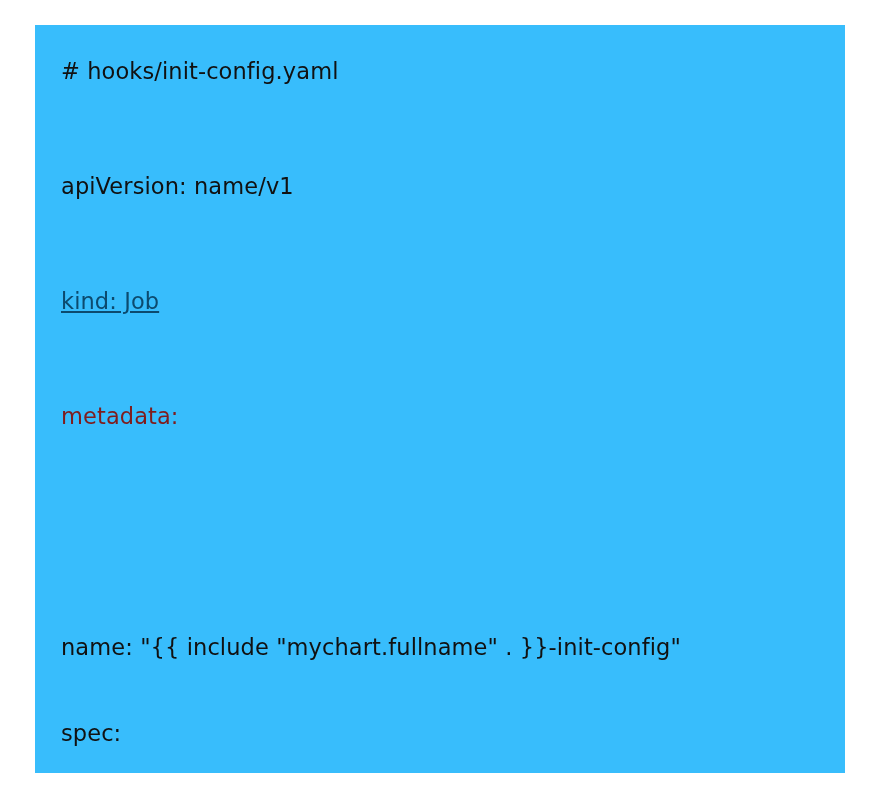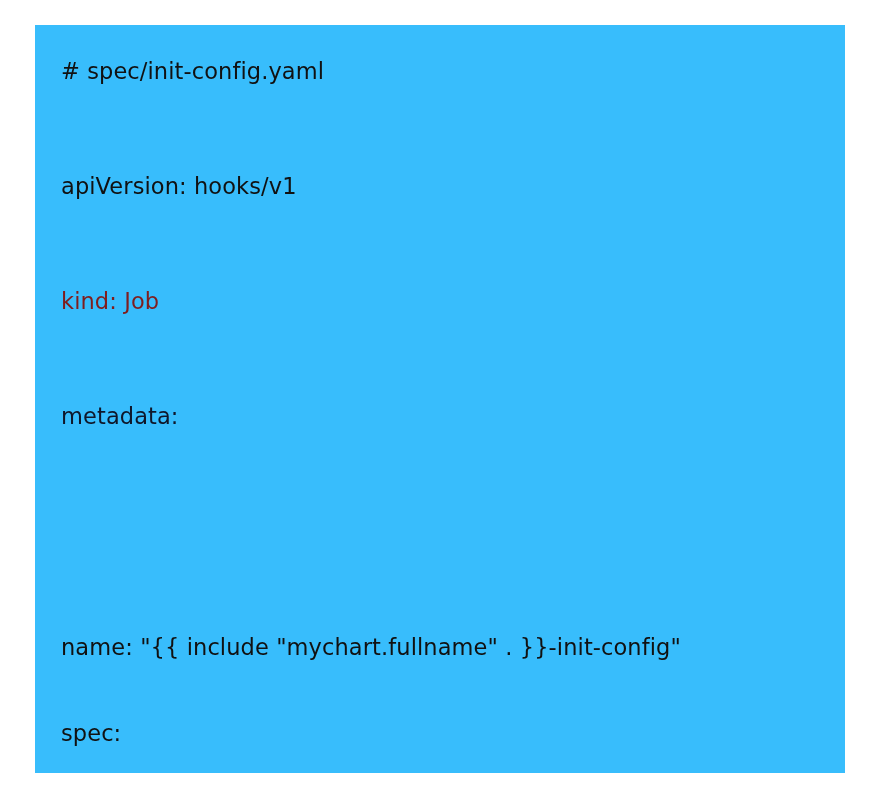--- a/index.html
+++ b/index.html
@@ -62,27 +62,27 @@
   }
   .blank-0 { top: 491px; }
 </style>
 </head>
 <body>
 
 <div id="snippet-panel" style="background: rgb(56, 189, 252);">
 
   <div id="code-block">
 
-    <div class="code-line line-0" style="color: rgb(17, 17, 17);"># spec/init-config.yaml</div>
+    <div class="code-line line-0" style="color: rgb(17, 17, 17);"># hooks/init-config.yaml</div>
 
-    <div class="code-line line-1" style="color: rgb(17, 17, 17);">apiVersion: hooks/v1</div>
+    <div class="code-line line-1" style="color: rgb(17, 17, 17);">apiVersion: name/v1</div>
 
-    <div class="code-line line-2" style="color: #7f1d1d;">kind: Job</div>
+    <div class="code-line line-2" style="color: #0c4a6e; text-decoration: underline;">kind: Job</div>
 
-    <div class="code-line line-3" style="color: #0f172a;">metadata:</div>
+    <div class="code-line line-3" style="color: #7f1d1d;">metadata:</div>
 
     <div class="blank-line blank-0"></div>
 
     <div class="code-line line-4" style="color: rgb(17, 17, 17);">name: "{{ include "mychart.fullname" . }}-init-config"</div>
 
     <div class="code-line line-5" style="color: rgb(17, 17, 17);">spec:</div>
 
   </div>
 </div>
 

